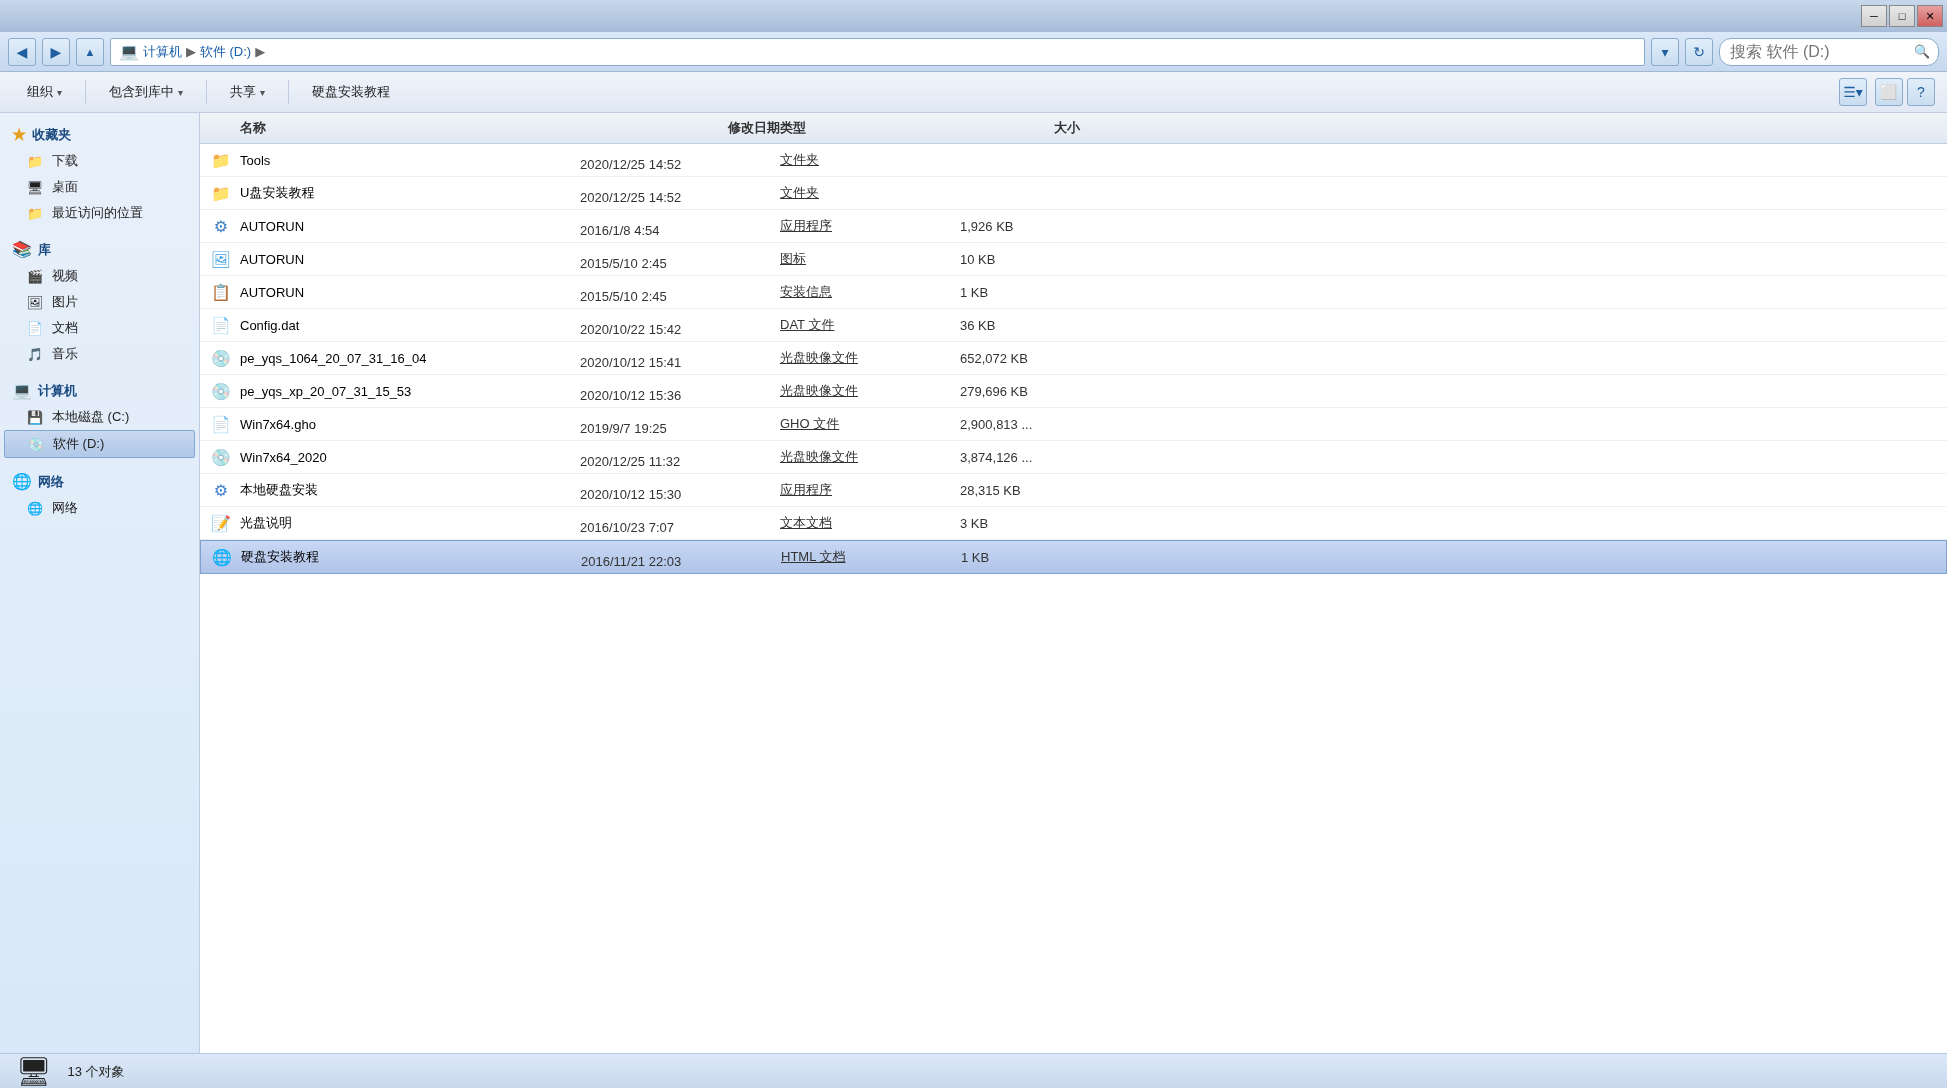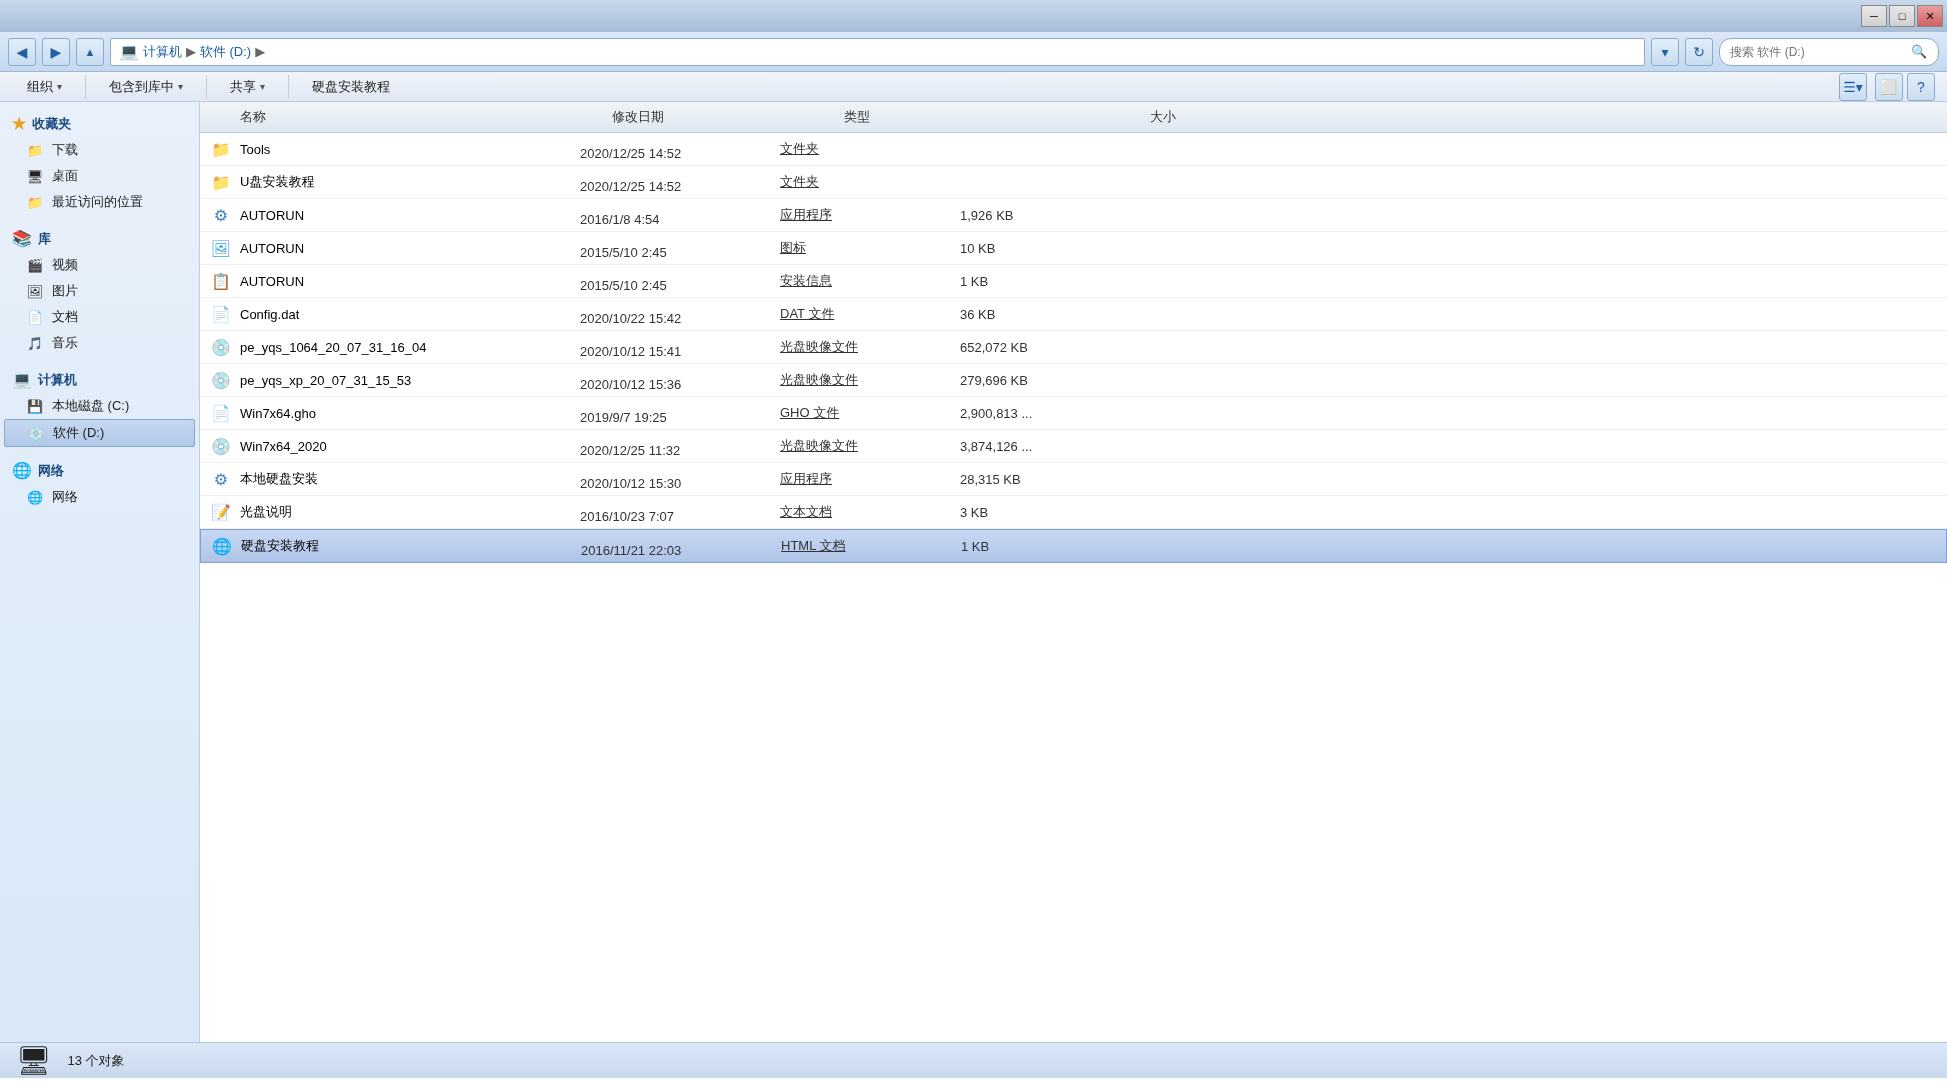--- a/index.html
+++ b/index.html
@@ -96,31 +96,31 @@
       background: white;
       height: 28px;
       width: 220px;
       border-radius: 12px;
       padding: 0 10px;
       gap: 4px;
     }
     .search-area input {
       border: none;
       outline: none;
-      font-size: 12px;
+      font-size: 16px;
       color: #666;
       width: 180px;
       background: transparent;
     }
     .search-icon-btn { color: #888; cursor: pointer; font-size: 13px; }
 
     
     .toolbar {
       background: linear-gradient(to bottom, #f0f4fa, #e0e8f4);
-      height: 30px;
+      height: 41px;
       display: flex;
       align-items: center;
       padding: 0 12px;
       gap: 4px;
       border-bottom: 1px solid #c0cce0;
     }
     .toolbar-btn {
       height: 30px;
       padding: 0 14px;
       border: 1px solid transparent;
@@ -186,29 +186,28 @@
       overflow-y: auto;
       background: white;
     }
     .file-list-header {
       display: flex;
       align-items: center;
       background: linear-gradient(to bottom, #f0f4f8, #e0e8f2);
       border-bottom: 1px solid #c0cce0;
       padding: 6px 0;
       font-size: 13px;
-      font-weight: normal;
+      font-weight: bold;
       color: #333;
       position: sticky;
       top: 0;
       z-index: 10;
-      gap: 32px;
     }
     .col-name { width: 380px; padding-left: 40px; }
-    .col-date { width: 200px; }
+    .col-date { width: 200px; text-align: right; }
     .col-type { width: 180px; }
     .col-size { width: 140px; text-align: right; padding-right: 20px; }
 
     .file-row {
       display: flex;
       align-items: center;
       padding: 4px 0;
       border-bottom: 1px solid #f0f0f0;
       font-size: 13px;
       cursor: pointer;

